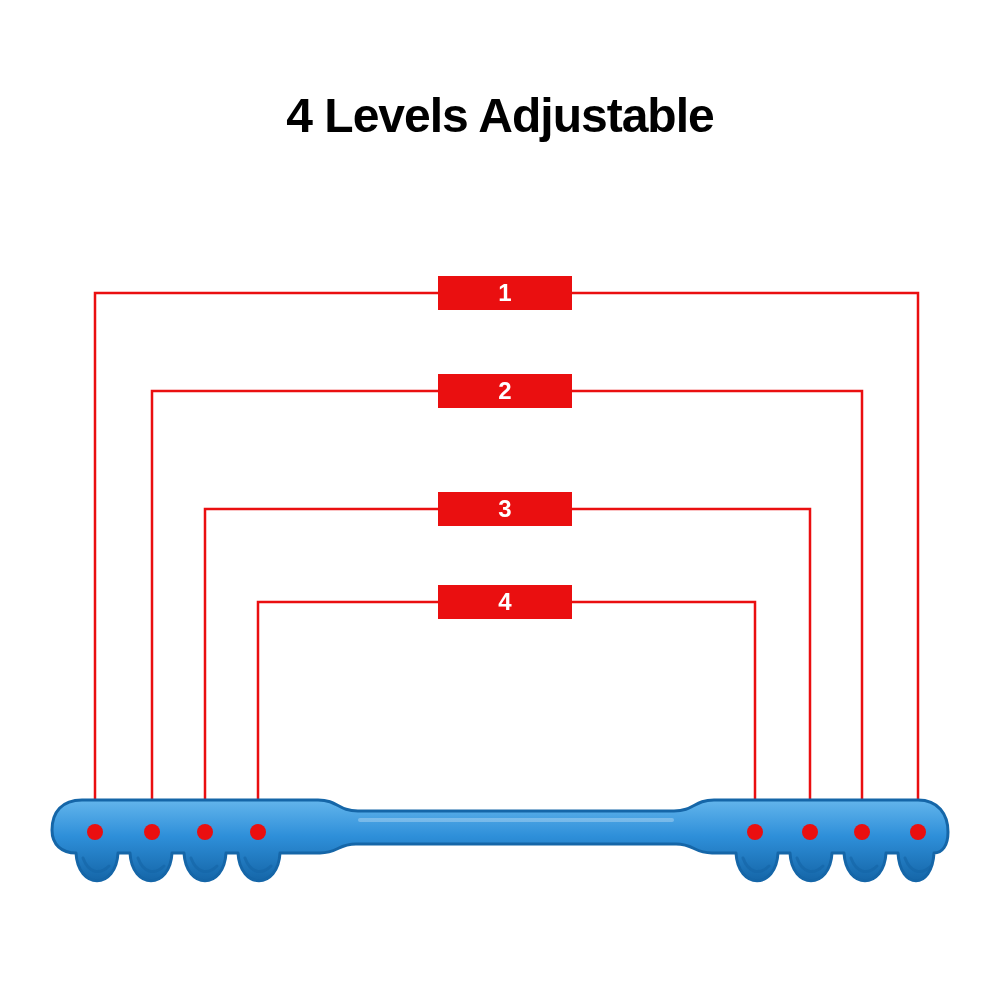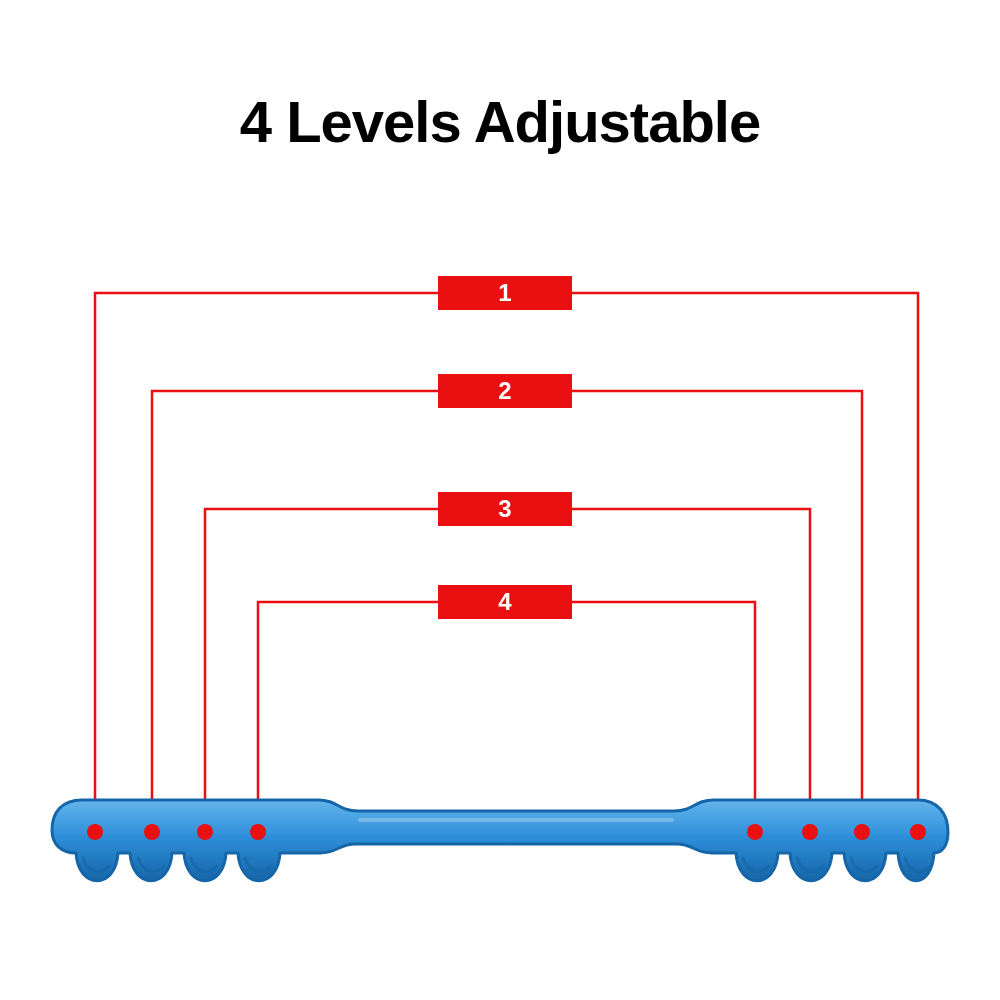--- a/index.html
+++ b/index.html
@@ -15,21 +15,21 @@
     background: #ffffff;
     overflow: hidden;
   }
   .title {
     position: absolute;
     top: 88px;
     left: 0;
     width: 100%;
     margin: 0;
     text-align: center;
-    font-size: 58px;
+    font-size: 48px;
     font-weight: 800;
     letter-spacing: -1px;
     color: var(--title-text, #000);
     font-family: "Liberation Sans", sans-serif;
   }
   .diagram-svg {
     position: absolute;
     left: 0;
     top: 0;
     width: 1000px;

